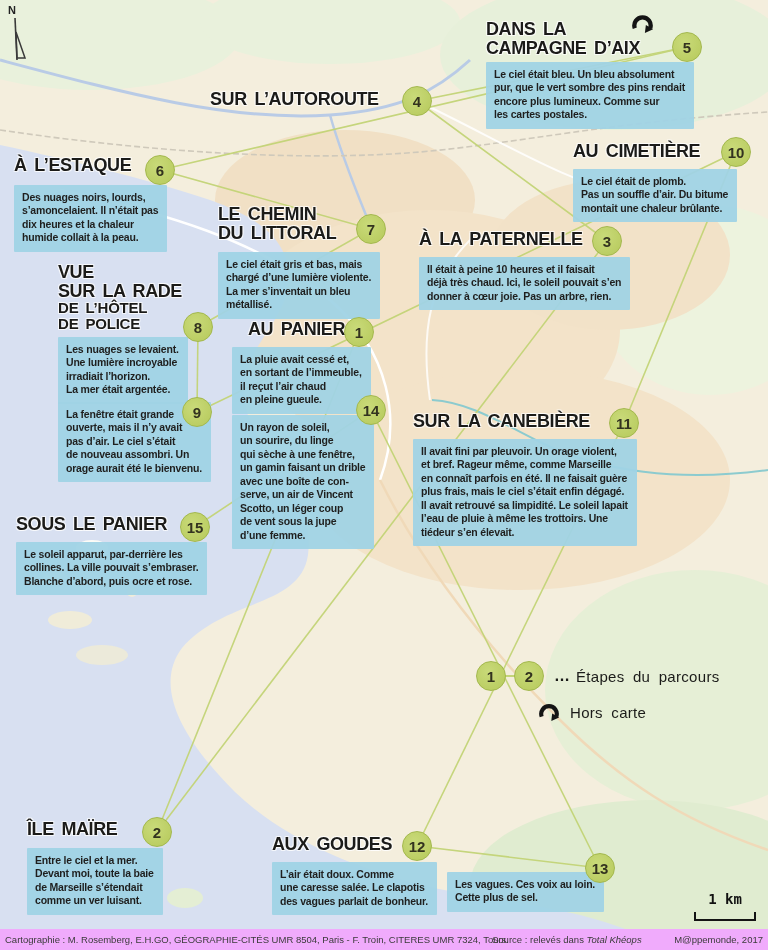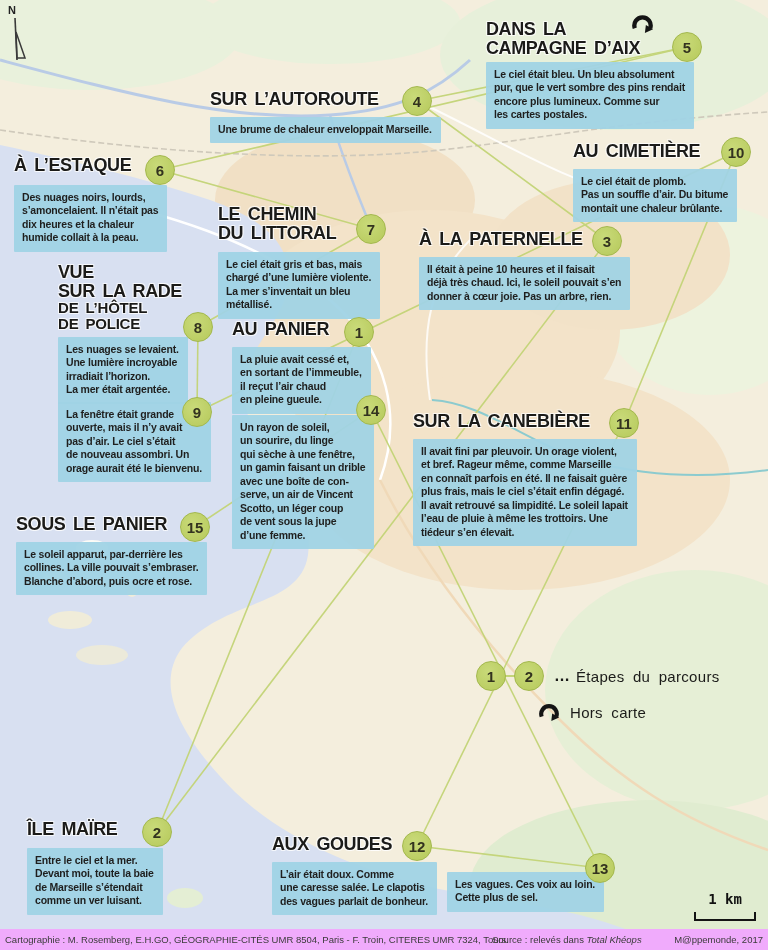--- a/index.html
+++ b/index.html
@@ -123,21 +123,21 @@
   </svg>
 
   <div class="north" style="left:6px;top:4px">
     <div class="north-label">N</div>
     <svg width="24" height="48">
       <line x1="9" y1="2" x2="11" y2="44" stroke="#3a3a3a" stroke-width="1.6"></line>
       <path d="M10,16 L19,42 L11,42 Z" fill="none" stroke="#3a3a3a" stroke-width="1.5"></path>
     </svg>
   </div>
 
-  <div class="stop-title" style="left:232px;top:320px">
+  <div class="stop-title" style="left:248px;top:320px">
       <span class="tl">AU PANIER</span>
     </div>
   <div class="stop-title" style="left:27px;top:820px">
       <span class="tl">ÎLE MAÏRE</span>
     </div>
   <div class="stop-title" style="left:419px;top:230px">
       <span class="tl">À LA PATERNELLE</span>
     </div>
   <div class="stop-title" style="left:210px;top:90px">
       <span class="tl">SUR L’AUTOROUTE</span>
@@ -176,21 +176,20 @@
 en sortant de l’immeuble,
 il reçut l’air chaud
 en pleine gueule.</div>
   <div class="stop-text" style="left:27px;top:848px">Entre le ciel et la mer.
 Devant moi, toute la baie
 de Marseille s’étendait
 comme un ver luisant.</div>
   <div class="stop-text" style="left:419px;top:257px">Il était à peine 10 heures et il faisait
 déjà très chaud. Ici, le soleil pouvait s’en
 donner à cœur joie. Pas un arbre, rien.</div>
-  <div class="stop-text" style="left:210px;top:117px">Une brume de chaleur enveloppait Marseille.</div>
   <div class="stop-text" style="left:486px;top:62px">Le ciel était bleu. Un bleu absolument
 pur, que le vert sombre des pins rendait
 encore plus lumineux. Comme sur
 les cartes postales.</div>
   <div class="stop-text" style="left:14px;top:185px">Des nuages noirs, lourds,
 s’amoncelaient. Il n’était pas
 dix heures et la chaleur
 humide collait à la peau.</div>
   <div class="stop-text" style="left:218px;top:252px">Le ciel était gris et bas, mais
 chargé d’une lumière violente.

